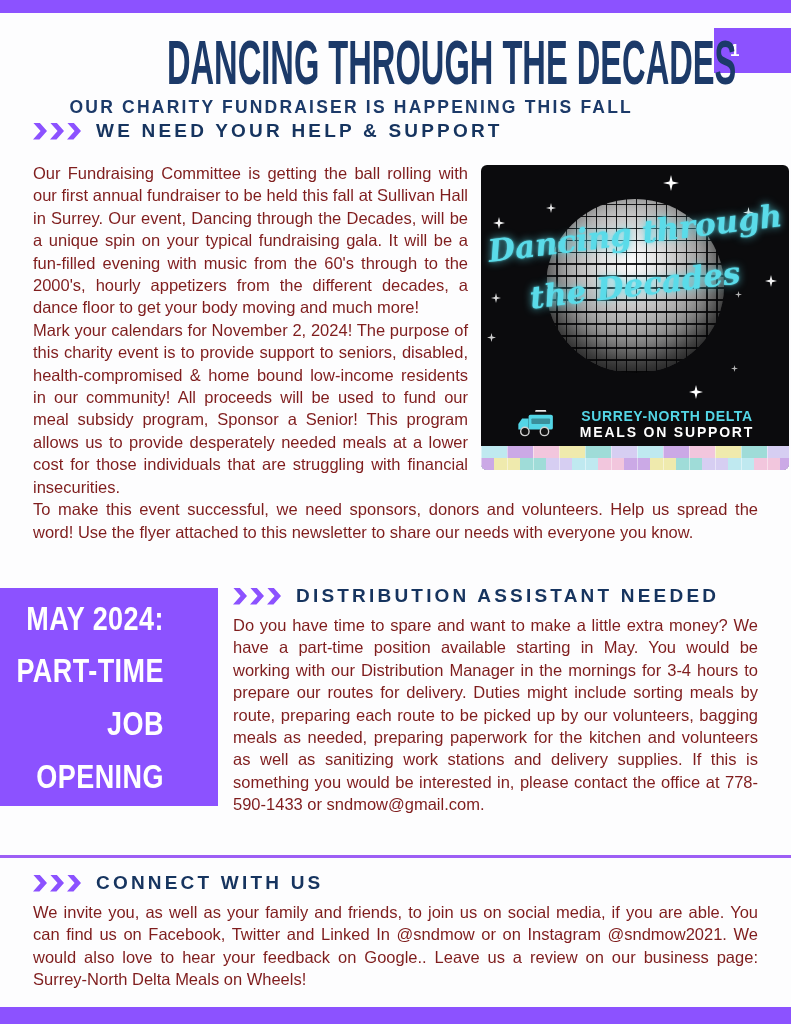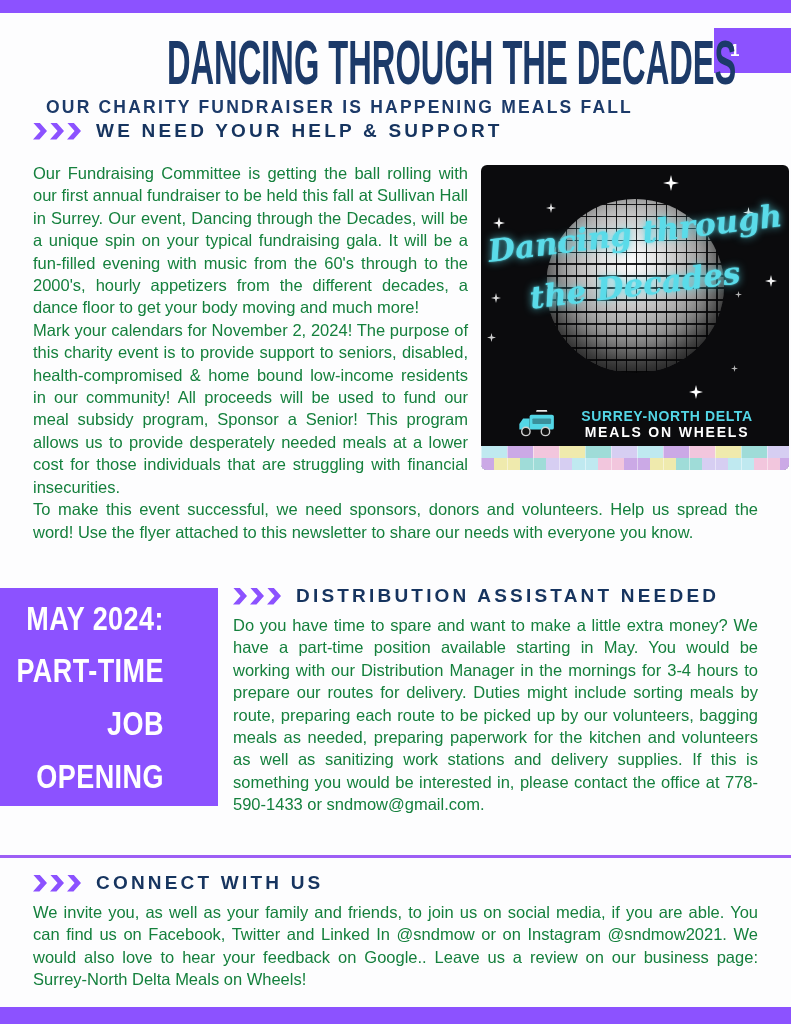--- a/index.html
+++ b/index.html
@@ -23,21 +23,21 @@
   }
   .page-subtitle{
     margin-top:3px;font-size:17.5px;font-weight:bold;color:#1c3a69;
     letter-spacing:2.2px;white-space:nowrap;
   }
   .sec-head{display:flex;align-items:center;gap:15px;}
   .chevrons{display:flex;gap:3px;flex:0 0 auto;}
   .chev{width:14px;height:17px;background:#8c52ff;
     clip-path:polygon(0 0,46% 0,100% 50%,46% 100%,0 100%,54% 50%);}
   .sec-title{font-size:19px;font-weight:800;letter-spacing:3.2px;color:#16345f;white-space:nowrap;}
-  .body-text{font-size:16.5px;line-height:22.4px;color:#15803d;text-align:justify;margin:0;}
+  .body-text{font-size:16.5px;line-height:22.4px;color:#7f1d1d;text-align:justify;margin:0;}
   .section-help{position:absolute;top:120px;left:33px;width:725px;}
   .section-help .sec-head{margin-bottom:20px;}
   .section-dist{position:absolute;top:585px;left:233px;width:525px;}
   .section-dist .sec-head{margin-bottom:7px;}
   .section-connect{position:absolute;top:872px;left:33px;width:725px;}
   .section-connect .sec-head{margin-bottom:7px;}
   .divider{position:absolute;top:855px;left:0;width:791px;height:3px;background:#9d5ff5;}
 
   .job-box{
     position:absolute;top:588px;left:0;width:218px;height:218px;background:#8c52ff;
@@ -98,21 +98,21 @@
 <div class="top-bar"></div>
 
 <div class="page-num">
   <span>1</span>
 </div>
 
 <div class="header">
   <div class="title-wrap">
     <div class="page-title">DANCING THROUGH THE DECADES</div>
   </div>
-  <div class="page-subtitle">OUR CHARITY FUNDRAISER IS HAPPENING MEALS FALL</div>
+  <div class="page-subtitle">OUR CHARITY FUNDRAISER IS HAPPENING THIS FALL</div>
 </div>
 
 <div class="section-help">
   <div class="sec-head">
     <span class="chevrons">
       <span class="chev"></span>
       <span class="chev"></span>
       <span class="chev"></span>
     </span>
     <span class="sec-title">WE NEED YOUR HELP &amp; SUPPORT</span>
@@ -136,21 +136,21 @@
       <svg width="42" height="28" viewBox="0 0 44 30">
         <path d="M20 2 a6 4.5 0 0 1 12 0 Z" fill="#e8e8e8"></path>
         <rect x="13" y="5" width="26" height="16" rx="2" fill="#53d6e6"></rect>
         <rect x="16" y="9" width="20" height="6" rx="1" fill="#0b0b0d" opacity="0.35"></rect>
         <path d="M13 9 H6 L2 15 V21 H13 Z" fill="#53d6e6"></path>
         <circle cx="9" cy="23" r="4.5" fill="#111" stroke="#cfcfcf" stroke-width="1.5"></circle>
         <circle cx="30" cy="23" r="4.5" fill="#111" stroke="#cfcfcf" stroke-width="1.5"></circle>
       </svg>
       <div class="logo-text">
         <div class="org-name">SURREY-NORTH DELTA</div>
-        <div class="org-tag">MEALS ON WHEELS</div>
+        <div class="org-tag">MEALS ON SUPPORT</div>
       </div>
     </div>
     <div class="floor"></div>
   </div>
 
   <p class="body-text">Our Fundraising Committee is getting the ball rolling with our first annual fundraiser to be held this fall at Sullivan Hall in Surrey. Our event, Dancing through the Decades, will be a unique spin on your typical fundraising gala. It will be a fun-filled evening with music from the 60's through to the 2000's, hourly appetizers from the different decades, a dance floor to get your body moving and much more!</p>
   <p class="body-text">Mark your calendars for November 2, 2024! The purpose of this charity event is to provide support to seniors, disabled, health-compromised &amp; home bound low-income residents in our community! All proceeds will be used to fund our meal subsidy program, Sponsor a Senior! This program allows us to provide desperately needed meals at a lower cost for those individuals that are struggling with financial insecurities.</p>
   <p class="body-text">To make this event successful, we need sponsors, donors and volunteers. Help us spread the word! Use the flyer attached to this newsletter to share our needs with everyone you know.</p>
 </div>
 

